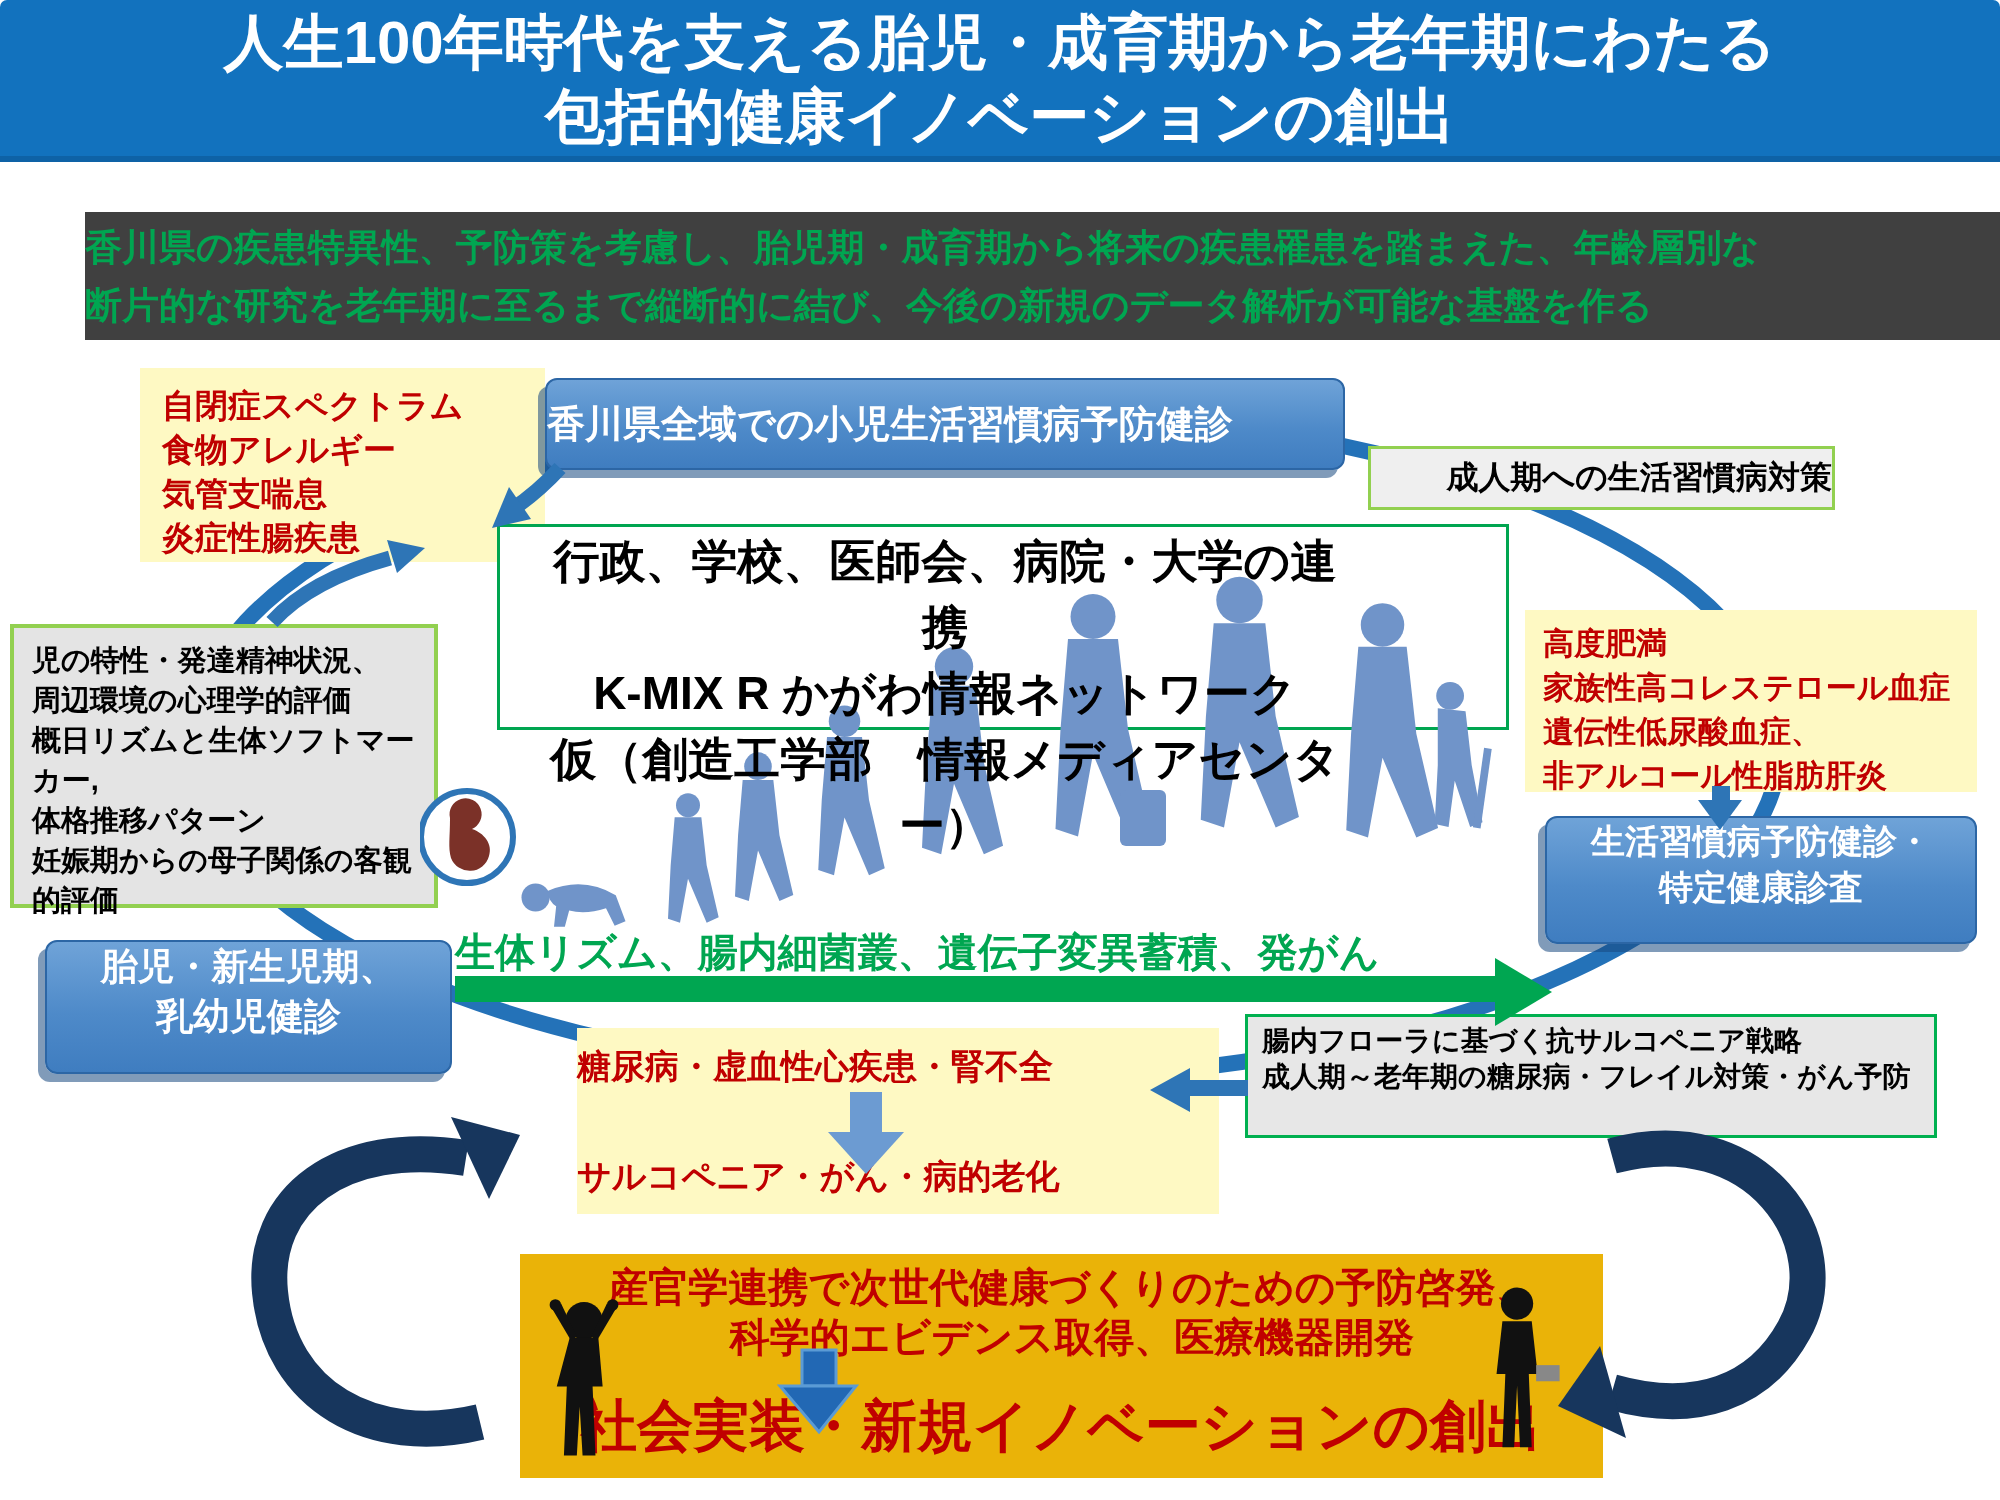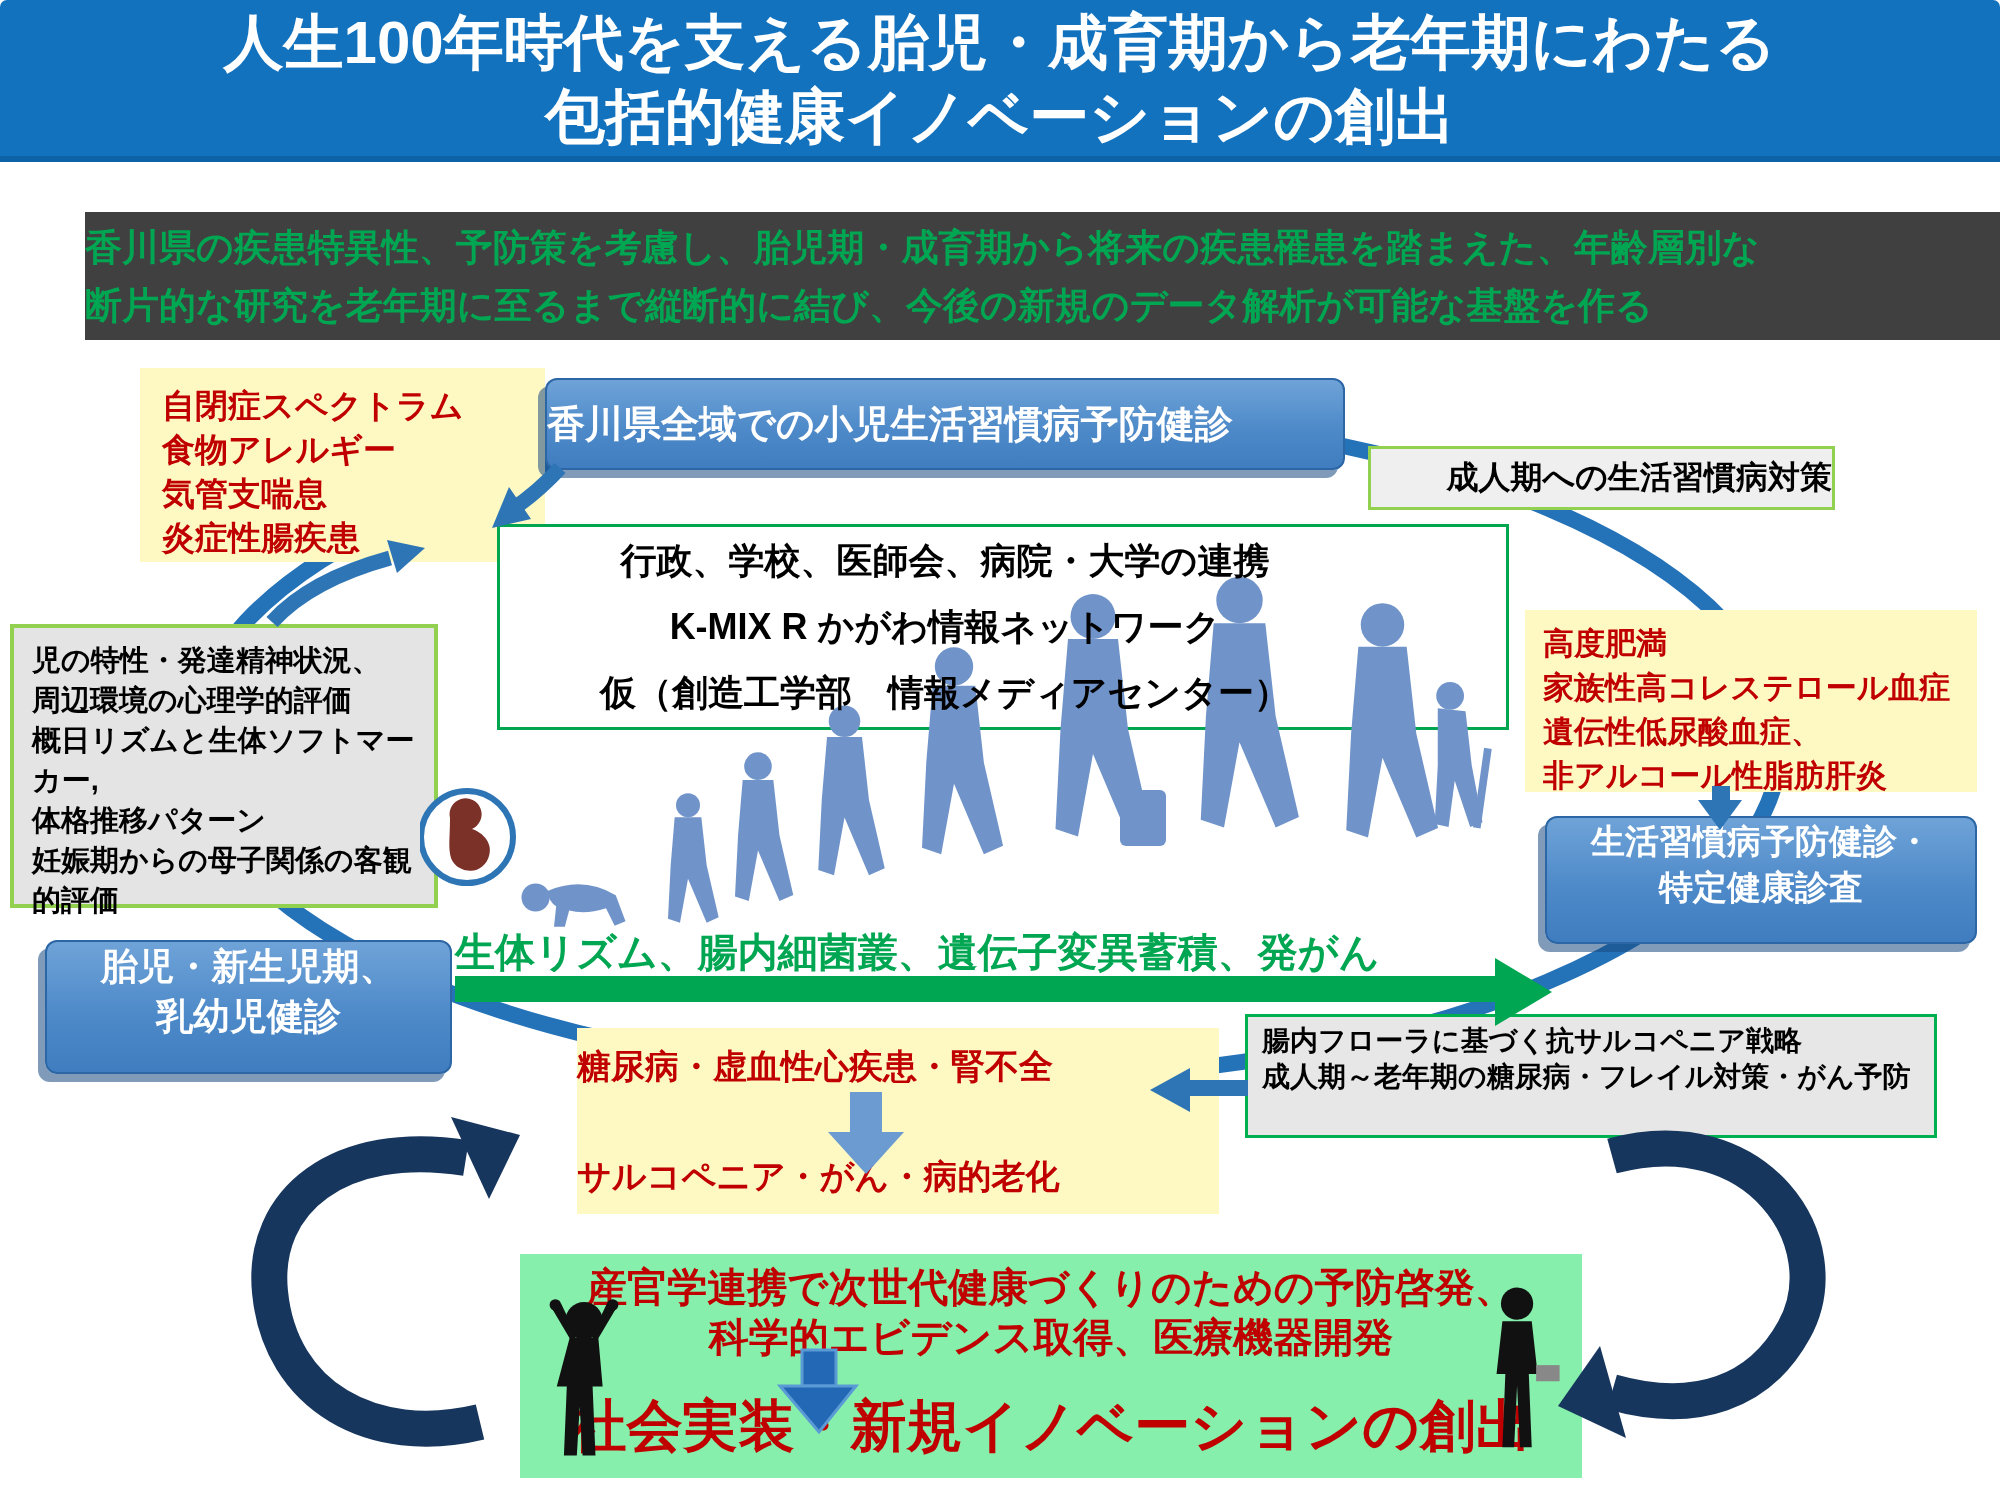--- a/index.html
+++ b/index.html
@@ -18,33 +18,33 @@
   .gray-box{background:#E4E4E4;color:#000;box-sizing:border-box;}
   .blue-btn{background:linear-gradient(180deg,#6FA3D8 0%,#4E8AC9 55%,#3F7DC0 100%);
     border:2px solid #2C66A5;border-radius:12px;color:#fff;box-shadow:-7px 8px 0 rgba(23,72,128,0.55);
     display:flex;align-items:center;justify-content:flex-start;text-align:center;box-sizing:border-box;}
 
   .box-pediatric{left:140px;top:368px;width:405px;height:194px;padding:16px 22px;font-size:33px;line-height:44px;}
   .box-ped-checkup{left:545px;top:378px;width:800px;height:92px;font-size:38px;}
   .box-adult-measures{left:1368px;top:446px;width:467px;height:64px;background:#EFEFEF;border:3px solid #92D050;
     color:#000;display:flex;align-items:center;justify-content:flex-end;font-size:32px;box-sizing:border-box;}
   .box-network-bg{left:497px;top:524px;width:1012px;height:206px;background:#fff;border:3px solid #00A550;box-sizing:border-box;}
-  .net-text{left:497px;top:528px;width:820px;color:#000;text-align:center;font-size:36px;line-height:66px;padding-left:38px;}
+  .net-text{left:497px;top:528px;width:820px;color:#000;text-align:center;font-size:46px;line-height:66px;padding-left:38px;}
   .box-child-assess{left:10px;top:624px;width:428px;height:284px;border:4px solid #92D050;padding:12px 18px;
     font-size:29px;line-height:40px;}
   .box-adult-diseases{left:1525px;top:610px;width:452px;height:182px;padding:12px 18px;font-size:31px;line-height:44px;}
   .box-lifestyle{left:1545px;top:816px;width:432px;height:128px;flex-direction:column;font-size:34px;line-height:46px;}
   .box-fetal{left:45px;top:940px;width:407px;height:134px;flex-direction:column;font-size:37px;line-height:50px;}
   .axis-label{left:455px;top:925px;width:1110px;color:#00A651;font-size:40px;}
   .box-progress{left:577px;top:1028px;width:642px;height:186px;text-align:left;font-size:34px;}
   .box-progress .top-line{position:absolute;top:16px;left:0;width:100%;}
   .box-progress .bottom-line{position:absolute;bottom:14px;left:0;width:100%;}
   .box-strategies{left:1245px;top:1014px;width:692px;height:124px;background:#E7E7E7;border:3px solid #00B050;
     padding:6px 14px;font-size:28px;line-height:36px;color:#000;box-sizing:border-box;}
-  .box-bottom{left:520px;top:1254px;width:1062px;height:224px;background:#86efac;color:#C00000;text-align:center;}
+  .box-bottom{left:520px;top:1254px;width:1062px;height:224px;background:#eab308;color:#C00000;text-align:center;padding-left:21px;}
   .box-bottom .l1{margin-top:8px;font-size:40px;line-height:50px;}
   .box-bottom .l2{font-size:40px;line-height:50px;}
   .box-bottom .outcome{position:absolute;bottom:13px;left:0;width:100%;font-size:56px;}
   svg{display:block;}
 </style>
 </head>
 <body>
 
 <div id="canvas">
 

